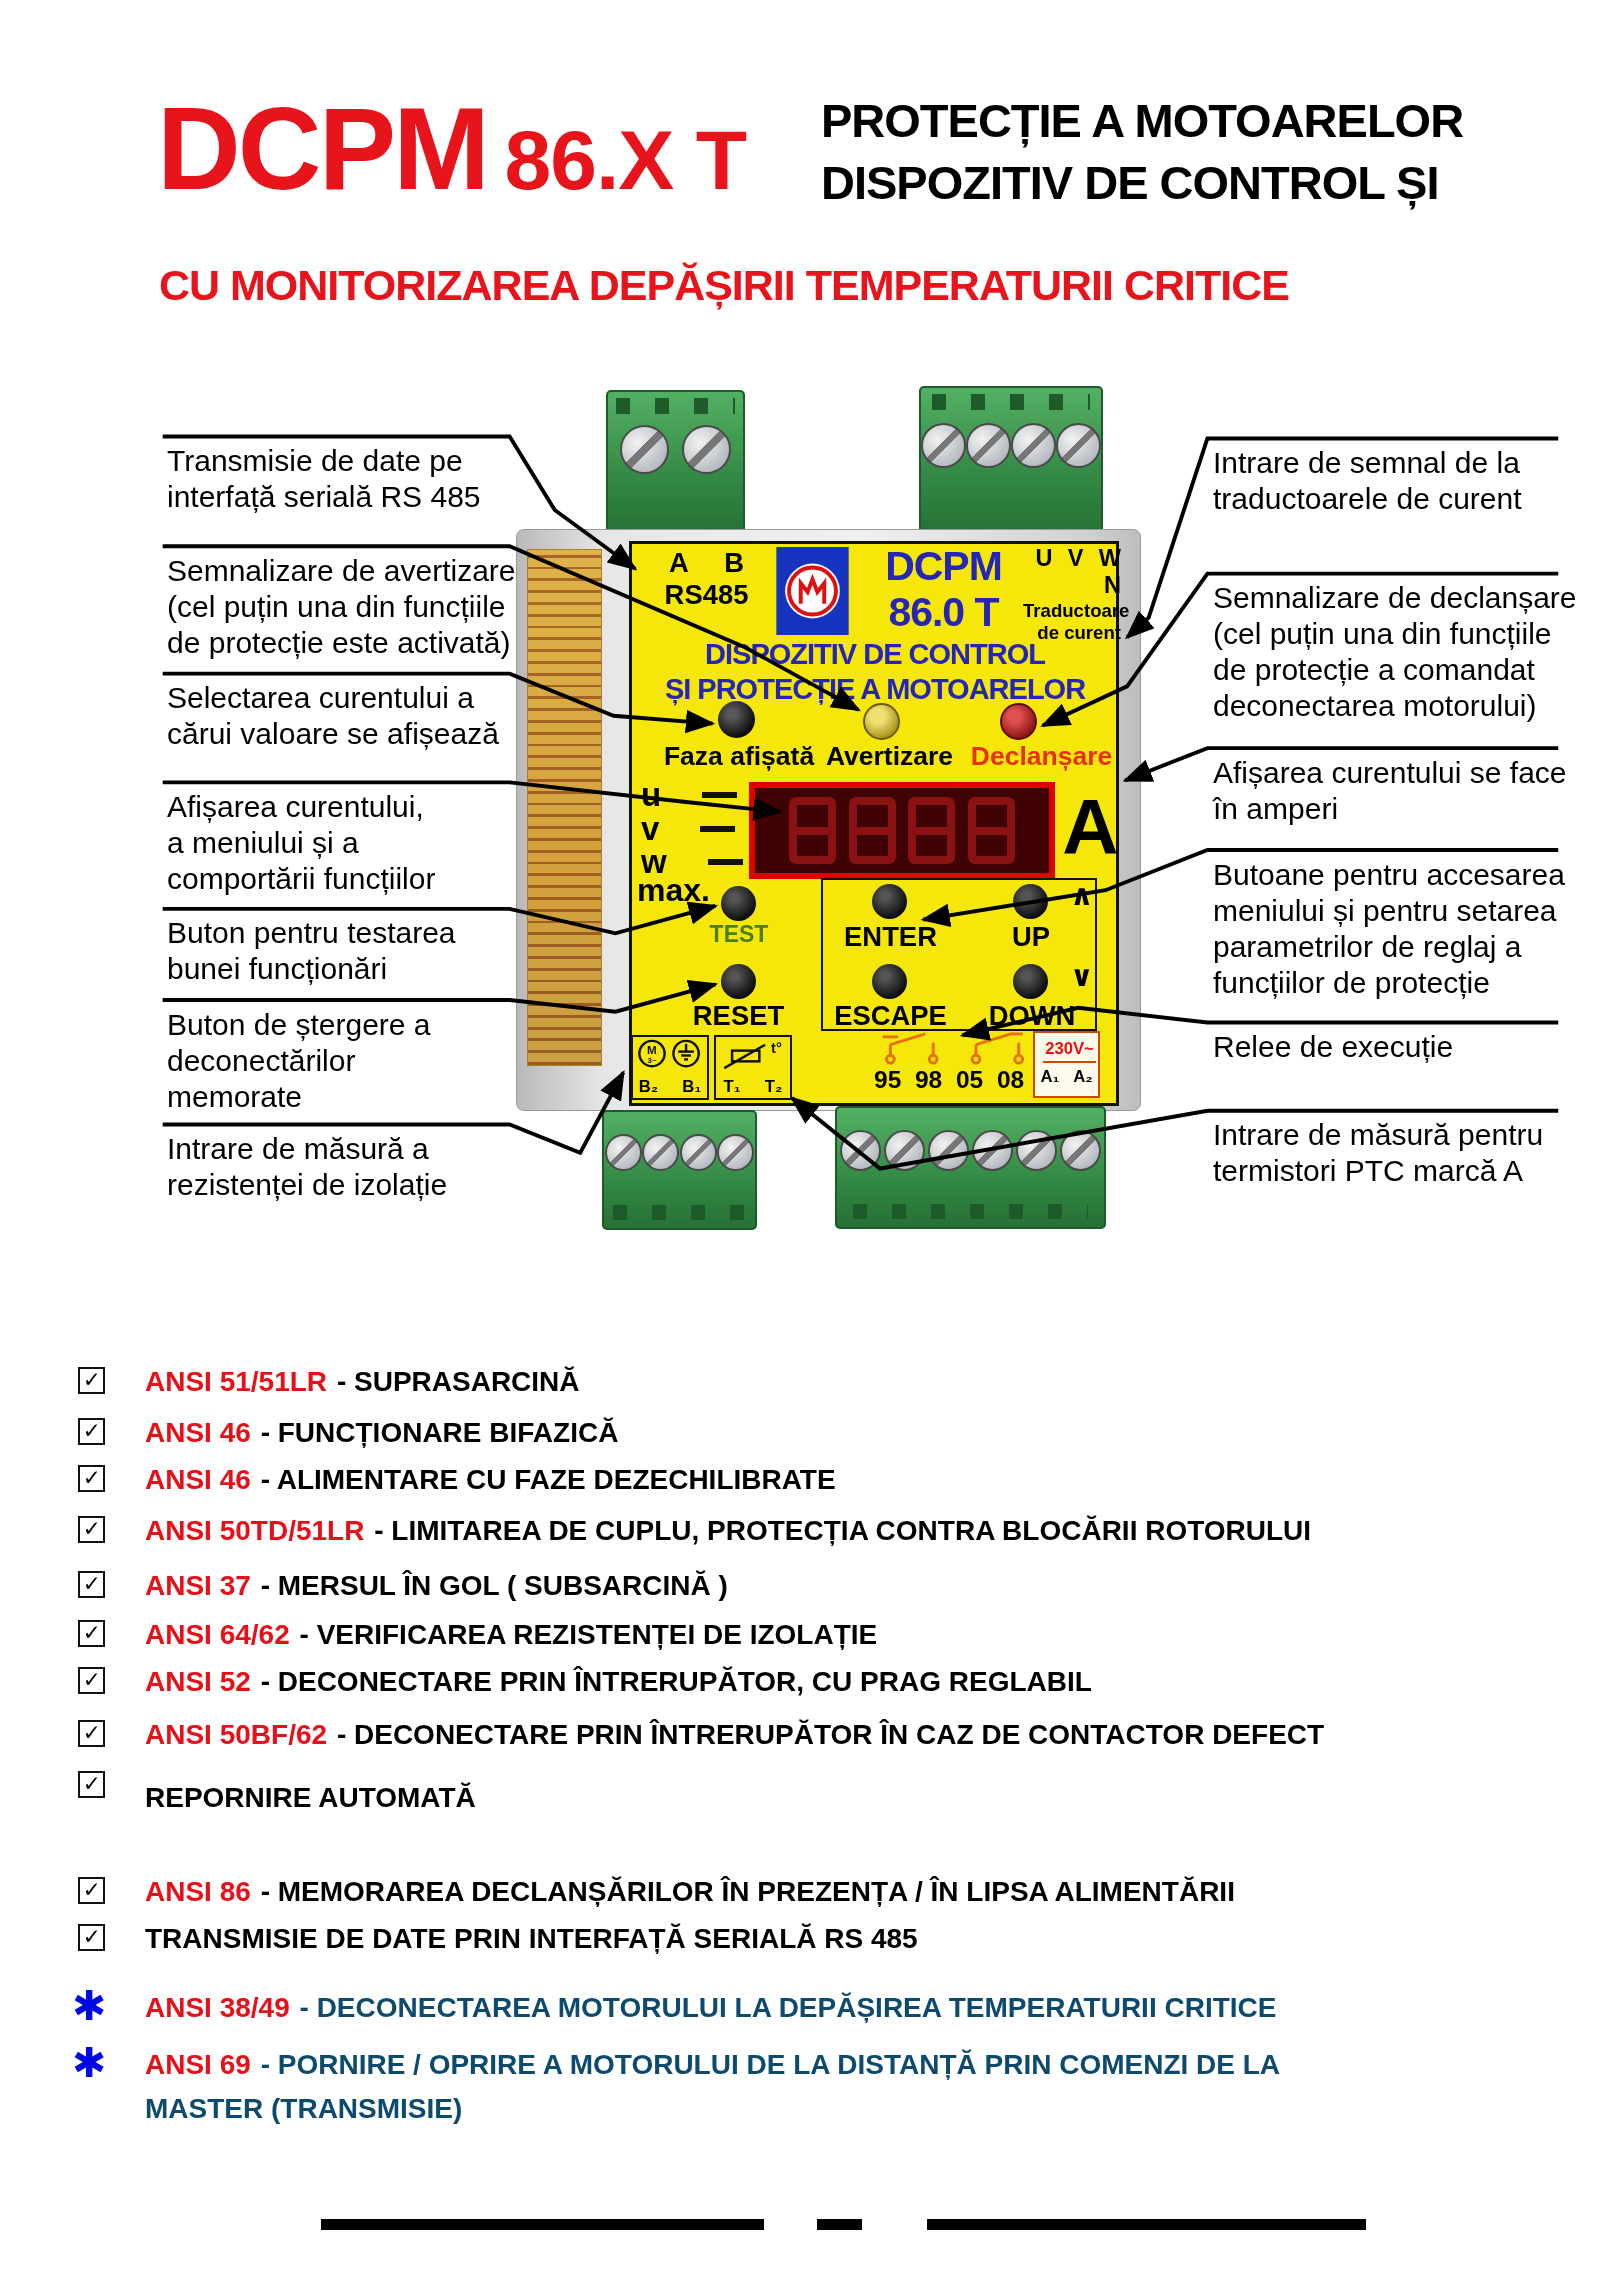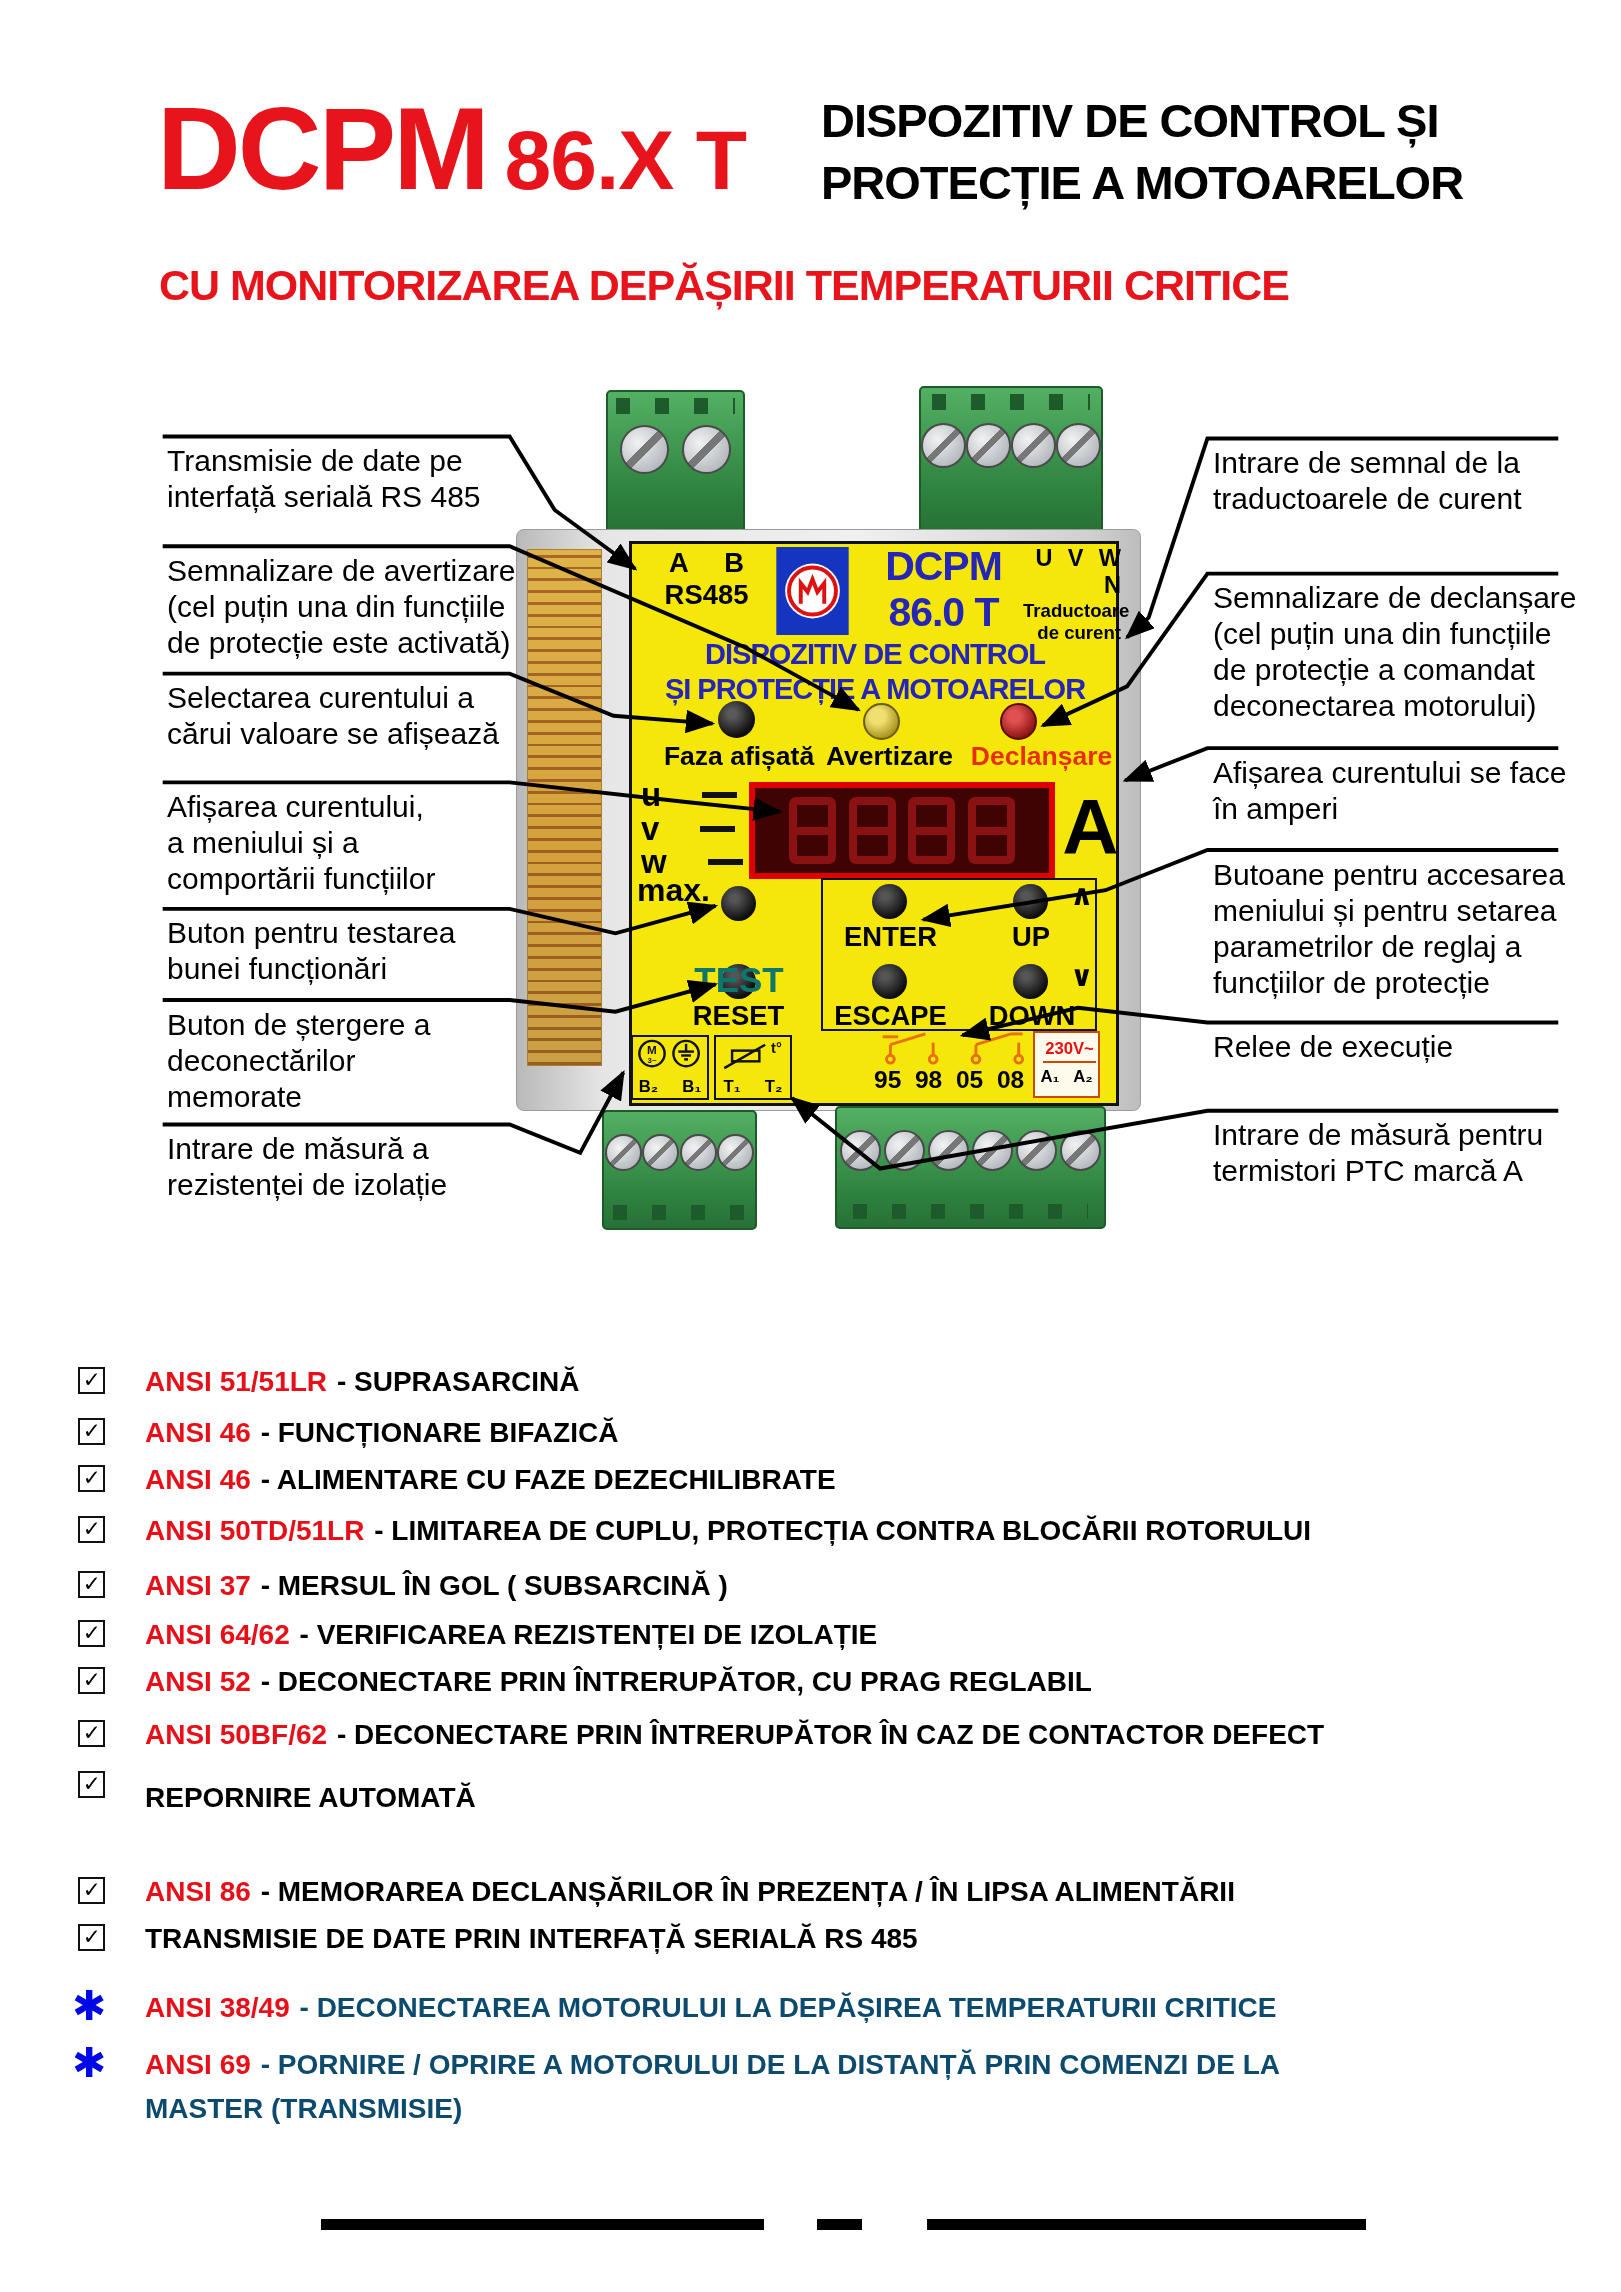--- a/index.html
+++ b/index.html
@@ -59,21 +59,21 @@
            display:flex;justify-content:center;align-items:center;gap:12.7px;}
   .seg8{width:47px;height:67px;border:8.8px solid #8a1212;border-radius:6.9px;box-sizing:border-box;position:relative;}
   .seg8::after{content:"";position:absolute;left:-3.9px;right:-3.9px;top:50%;margin-top:-3.9px;height:8.8px;background:#8a1212;border-radius:3.9px;}
   .amp{left:1059px;top:782px;width:63px;text-align:center;font-size:78px;font-weight:bold;line-height:90px;}
   .btnbox{left:821px;top:878px;width:276px;height:153px;border:2.9px solid #111;box-sizing:border-box;}
   .pbtn{width:35px;height:35px;border-radius:50%;background:radial-gradient(circle at 38% 35%,#555 12%,#0b0b0b 72%);}
   .pbtn.test{left:721px;top:886px;} .pbtn.reset{left:721px;top:964px;}
   .pbtn.enter{left:872px;top:884px;} .pbtn.up{left:1013px;top:884px;}
   .pbtn.escape{left:872px;top:964px;} .pbtn.down{left:1013px;top:964px;}
   .blab{font-weight:bold;font-size:27.4px;text-align:center;}
-  .blab.test{left:684px;top:960px;width:110px;color:#0f766e;font-size:35px;}
+  .blab.test{left:684px;top:921px;width:110px;color:#4d7c0f;font-size:23px;}
   .blab.reset{left:676px;top:1000px;width:125px;}
   .blab.enter{left:821px;top:921px;width:139px;}
   .blab.up{left:988px;top:921px;width:86px;}
   .blab.escape{left:812px;top:1000px;width:157px;}
   .blab.down{left:978px;top:1000px;width:108px;}
   .updn{font-size:29px;font-weight:bold;left:1070px;}
   .updn.u{top:878px;} .updn.d{top:959px;}
   .symbox{border:2.9px solid #111;box-sizing:border-box;background:#f6e70a;text-align:center;}
   .symbox.b{left:631px;top:1035px;width:78px;height:65px;}
   .symbox.t{left:714px;top:1035px;width:78px;height:65px;}
@@ -97,22 +97,22 @@
   
   .bar{position:absolute;top:2219px;height:10.8px;background:#000;}
 </style>
 </head>
 <body>
 
 <div class="abs model-line">
   <span class="model-main">DCPM</span><span class="model-var">86.X T</span>
 </div>
 <div class="abs doc-title">
+  <div>PROTECȚIE A MOTOARELOR</div>
   <div>DISPOZITIV DE CONTROL ȘI</div>
-  <div>PROTECȚIE A MOTOARELOR</div>
 </div>
 <div class="abs subtitle">CU MONITORIZAREA DEPĂȘIRII TEMPERATURII CRITICE</div>
 
 <svg class="abs lines" width="1621" height="2293" viewBox="0 0 1654 2339">
   <defs>
     <marker id="ah" markerWidth="7.5" markerHeight="6" refX="6.8" refY="3" orient="auto">
       <polygon points="0 0, 7.5 3, 0 6" fill="#000"></polygon>
     </marker>
   </defs>
   <g stroke="#000" stroke-width="4" fill="none">

